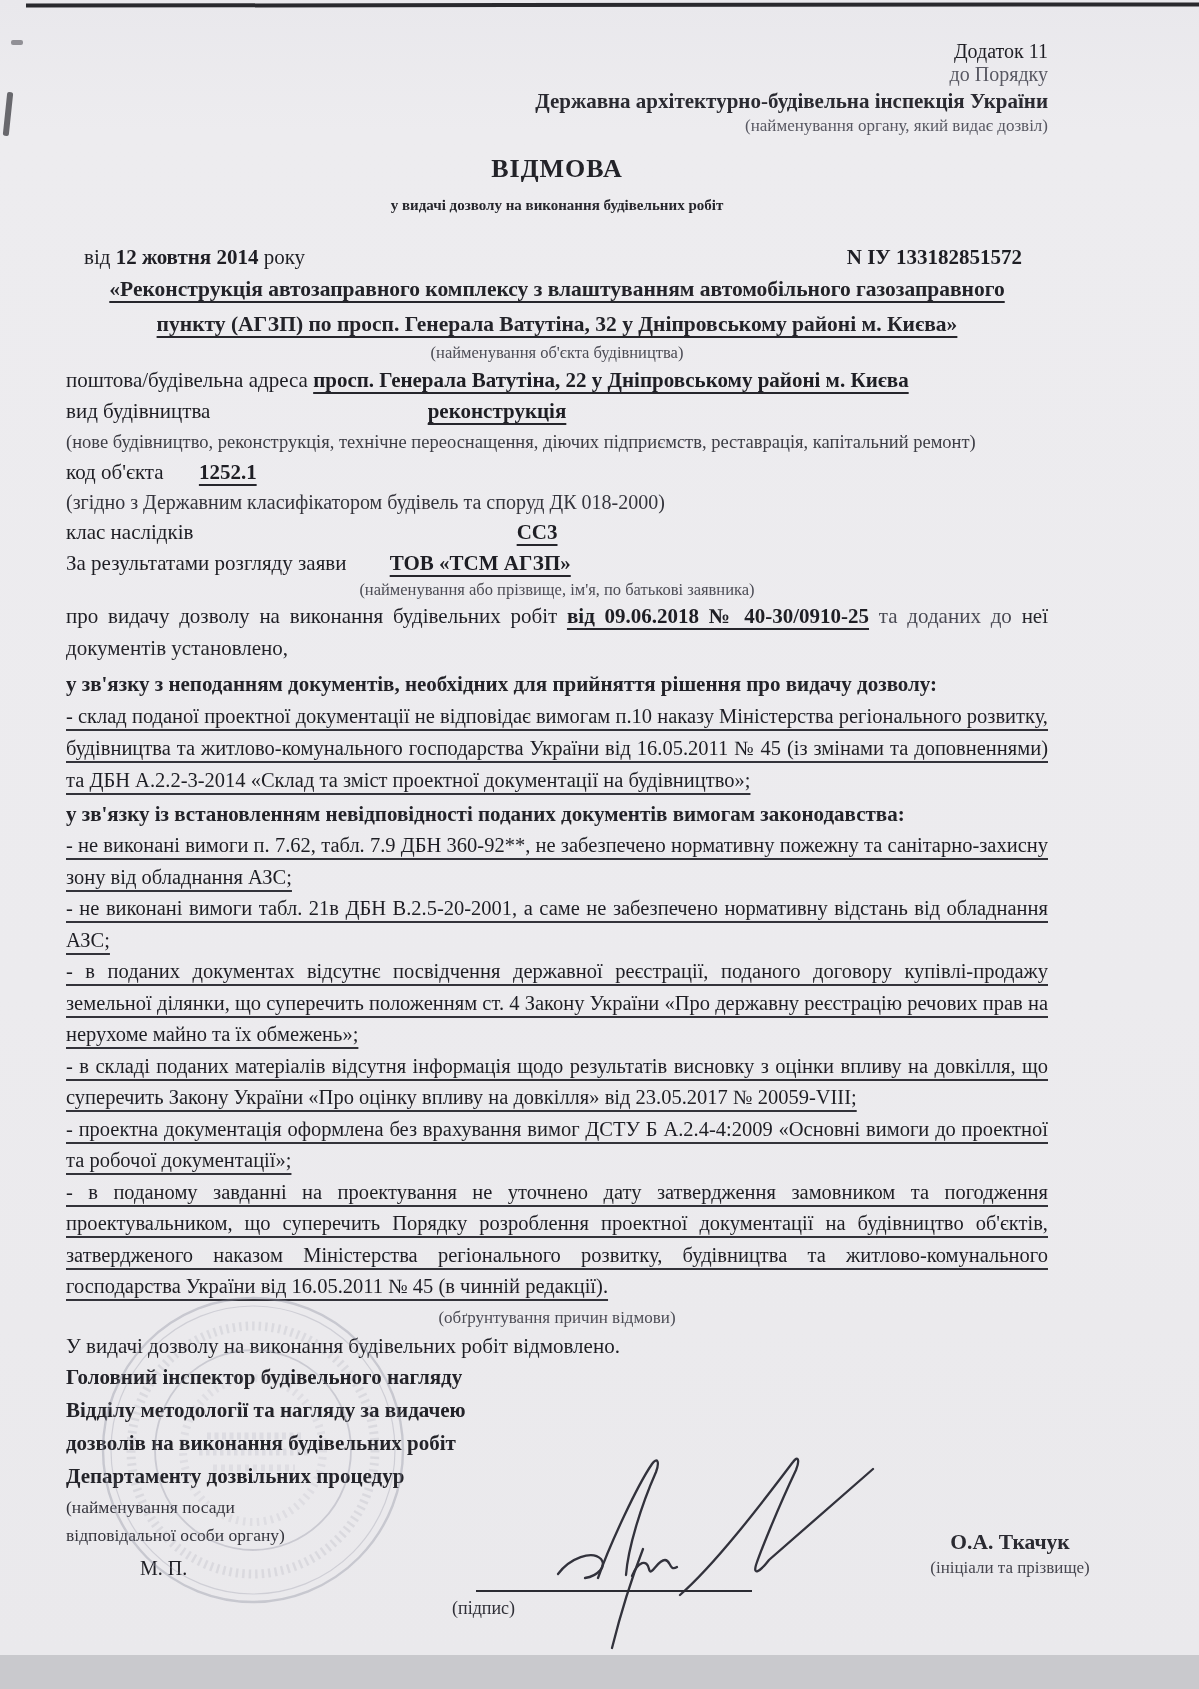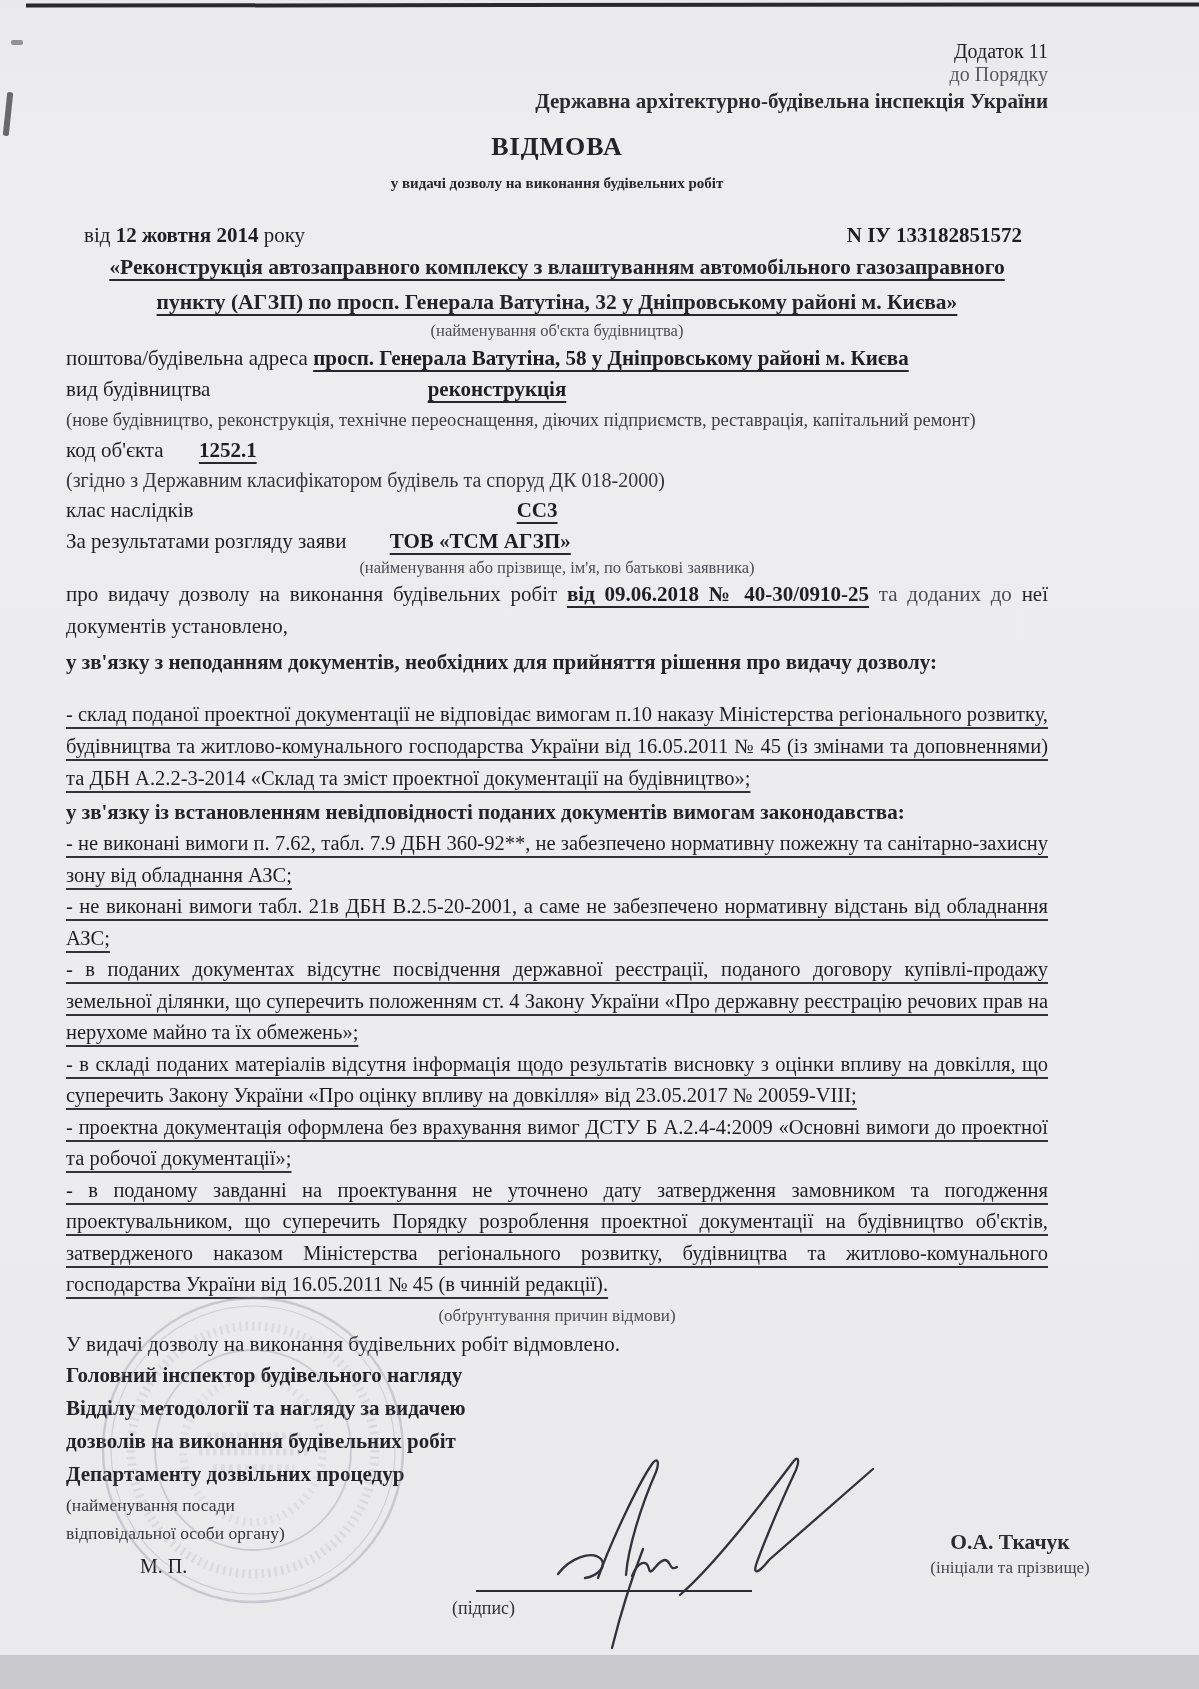--- a/index.html
+++ b/index.html
@@ -47,21 +47,21 @@
   .paren-note2{font-size:20px;line-height:29px;color:#35353d;}
 
   .request{font-size:21px;line-height:32px;text-align:justify;}
   .request .ref{font-weight:700;}
   .request .tail{color:#4a4a54;}
   .request .tail2{color:#26262c;}
 
   .sec-heading{font-weight:700;font-size:21px;line-height:32px;margin-top:4px;color:#232329;}
   .sec-heading.h2{margin-top:2px;}
   .reason{font-size:20.5px;line-height:32px;text-align:justify;margin:0;}
-  .reason.first{line-height:32px;margin-top:20px;}
+  .reason.first{line-height:32px;}
   .reasons-list .reason{line-height:31.5px;}
   .reason span{text-decoration:underline;text-decoration-thickness:1.7px;text-underline-offset:5.5px;text-decoration-color:#33333a;}
 
   .reasons-note{font-size:17px;line-height:22px;text-align:center;color:#4c4c55;margin-top:4px;}
   .decision{font-size:21px;line-height:30px;margin-top:2px;}
   .official-line{font-weight:700;font-size:21px;line-height:33px;color:#232329;}
   .pos-note{font-size:17.5px;line-height:28px;color:#35353d;}
   .seal-mark{font-size:20px;line-height:26px;margin:6px 0 0 74px;}
 
   .stamp{position:absolute;left:95px;top:1290px;width:320px;height:320px;opacity:.5;pointer-events:none;}
@@ -80,39 +80,40 @@
   <div class="scan-topline"></div>
   <div class="scan-mark1"></div>
   <div class="scan-mark2"></div>
 
   <div class="content">
     <div class="annex">
       <div>Додаток 11</div>
       <div class="l2">до Порядку</div>
     </div>
     <div class="authority">Державна архітектурно-будівельна інспекція України</div>
+    <div class="authority-note">(найменування органу, який видає дозвіл)</div>
 
     <div class="doc-title">ВІДМОВА</div>
     <div class="doc-subtitle">у видачі дозволу на виконання будівельних робіт</div>
 
     <div class="date-row">
       <div class="date-left">
         <span>від</span>
         <b>12 жовтня 2014</b>
         <span>року</span>
       </div>
       <div class="doc-number">N ІУ 133182851572</div>
     </div>
 
     <div class="object-name"><span class="u">«Реконструкція автозаправного комплексу з влаштуванням автомобільного газозаправного пункту (АГЗП) по просп. Генерала Ватутіна, 32 у Дніпровському районі м. Києва»</span></div>
     <div class="small-note">(найменування об'єкта будівництва)</div>
 
     <div class="field-line mt2">
       <span>поштова/будівельна адреса</span>
-      <span class="val u">просп. Генерала Ватутіна, 58 у Дніпровському районі м. Києва</span>
+      <span class="val u">просп. Генерала Ватутіна, 22 у Дніпровському районі м. Києва</span>
     </div>
 
     <div class="field-line gap-type">
       <span>вид будівництва</span>
       <span class="val u">реконструкція</span>
     </div>
     <div class="paren-note">(нове будівництво, реконструкція, технічне переоснащення, діючих підприємств, реставрація, капітальний ремонт)</div>
 
     <div class="field-line gap-code">
       <span>код об'єкта</span>

